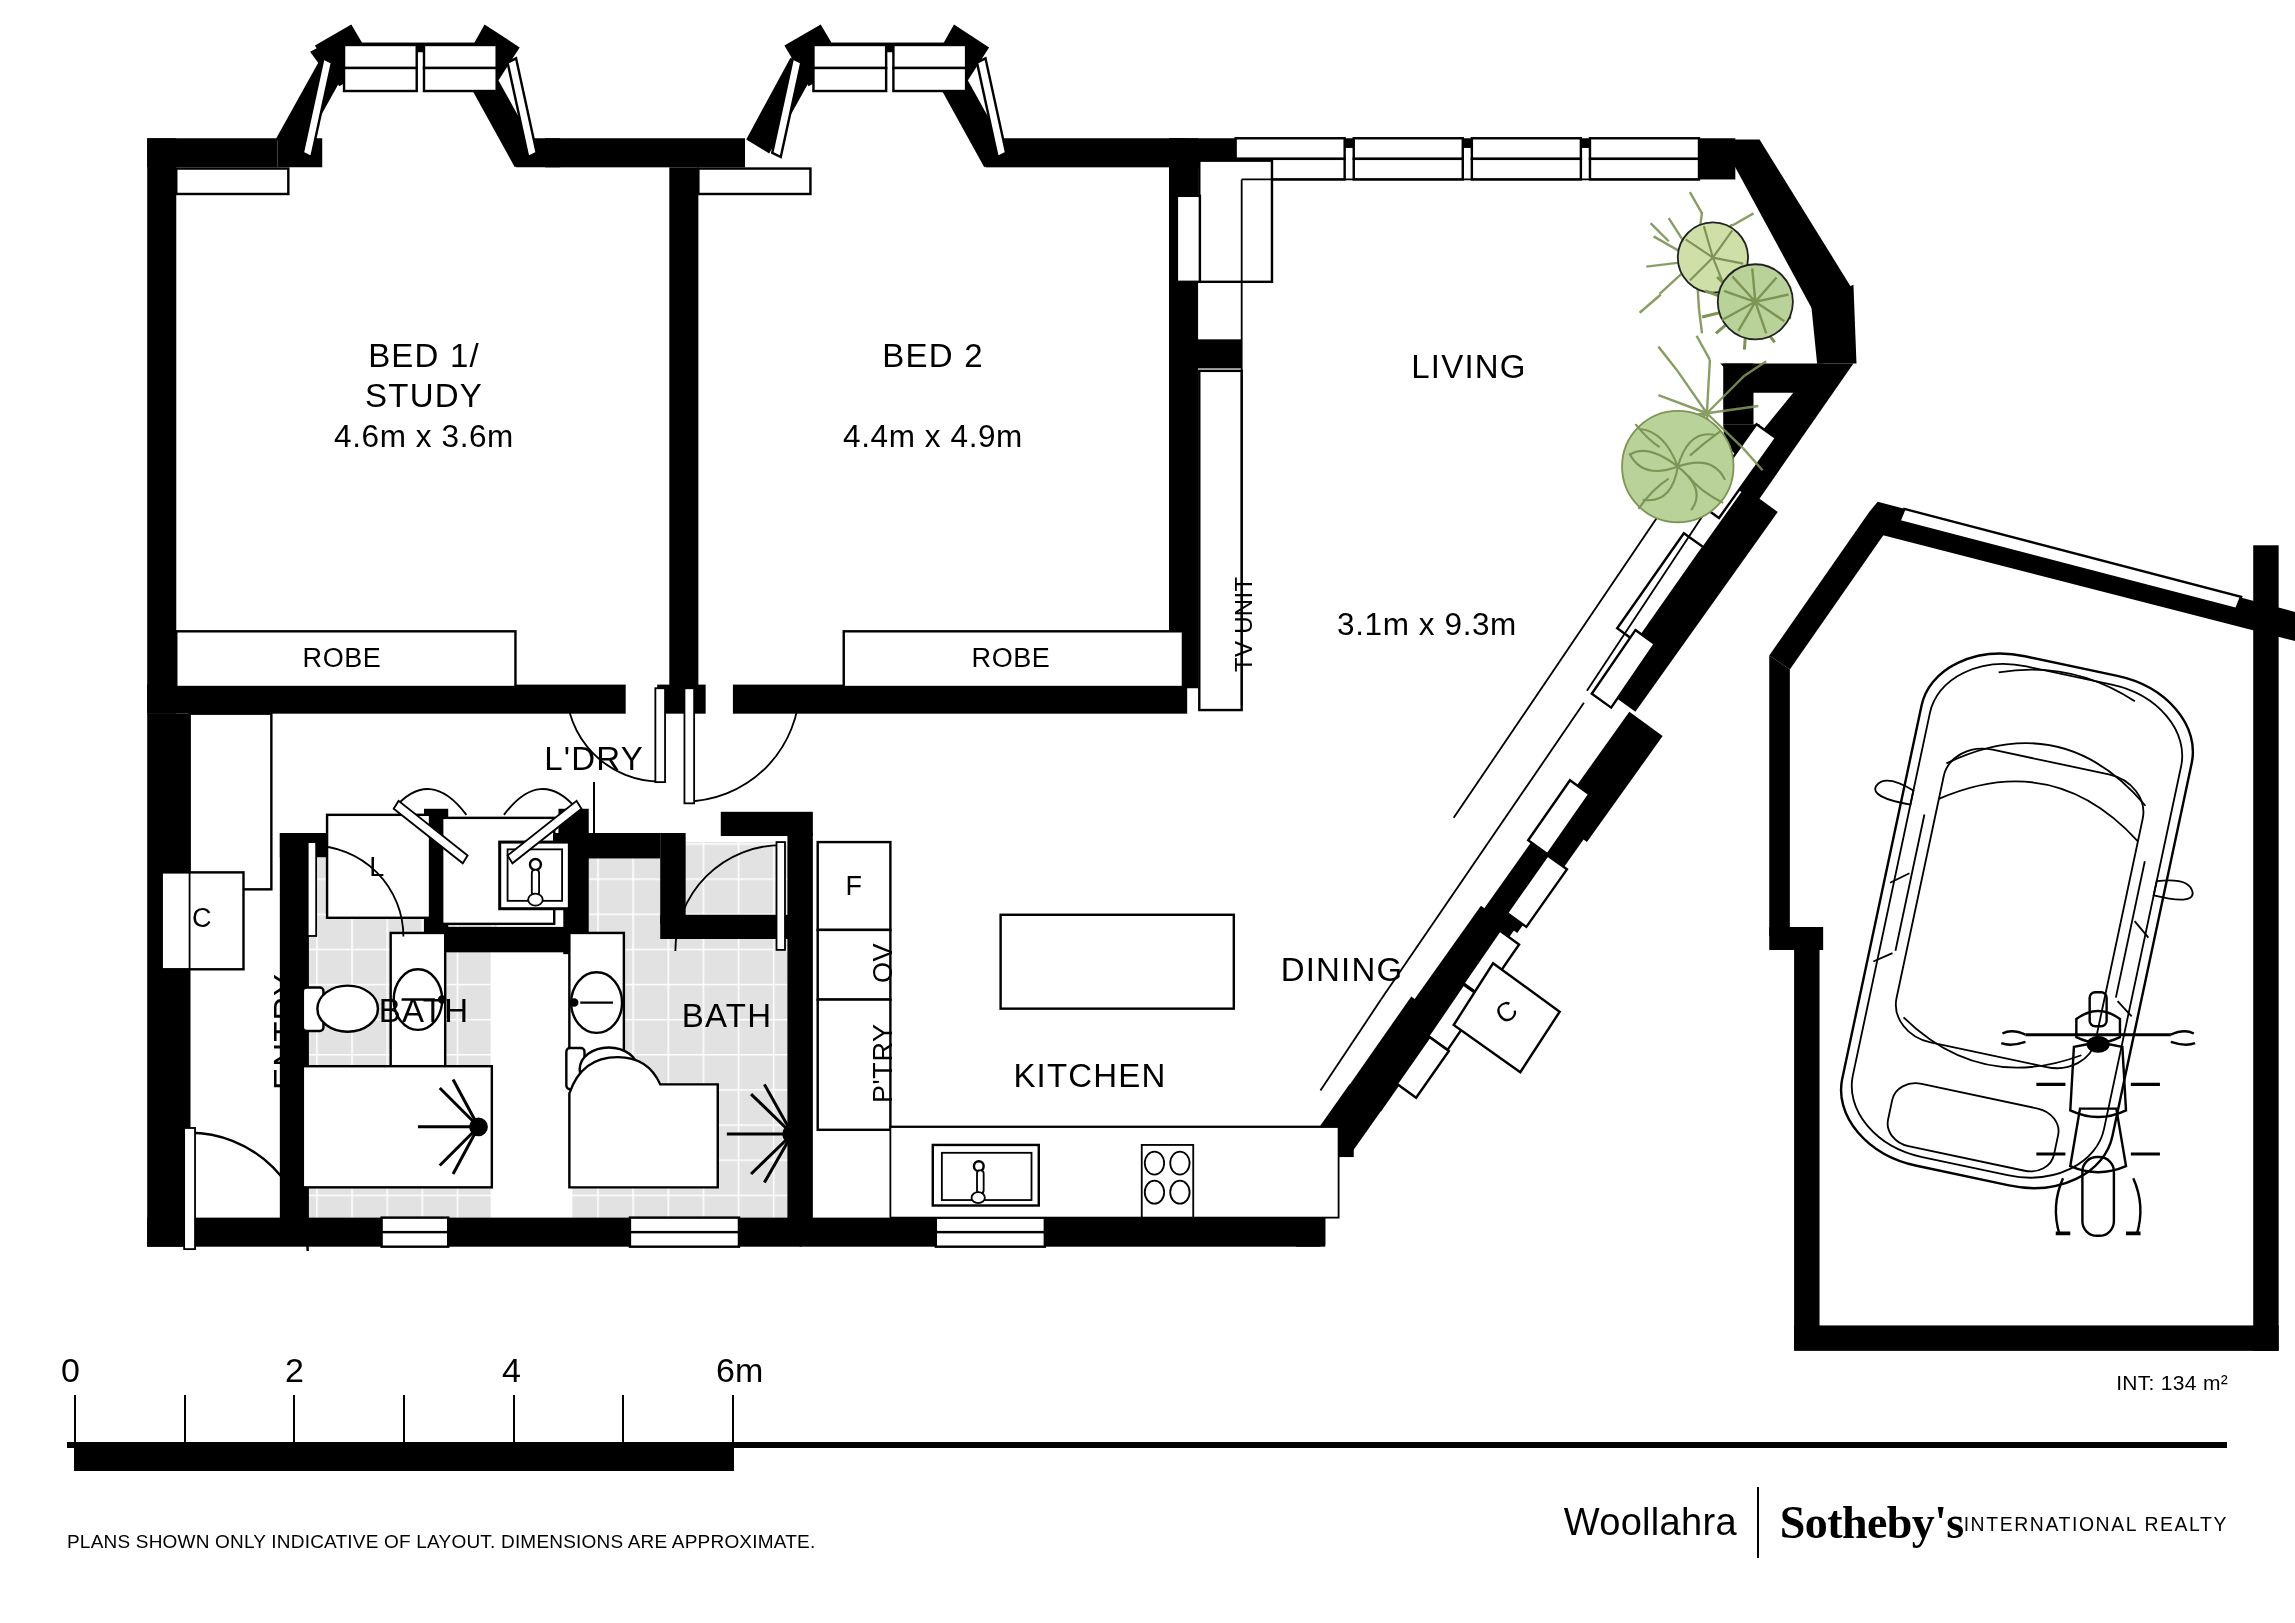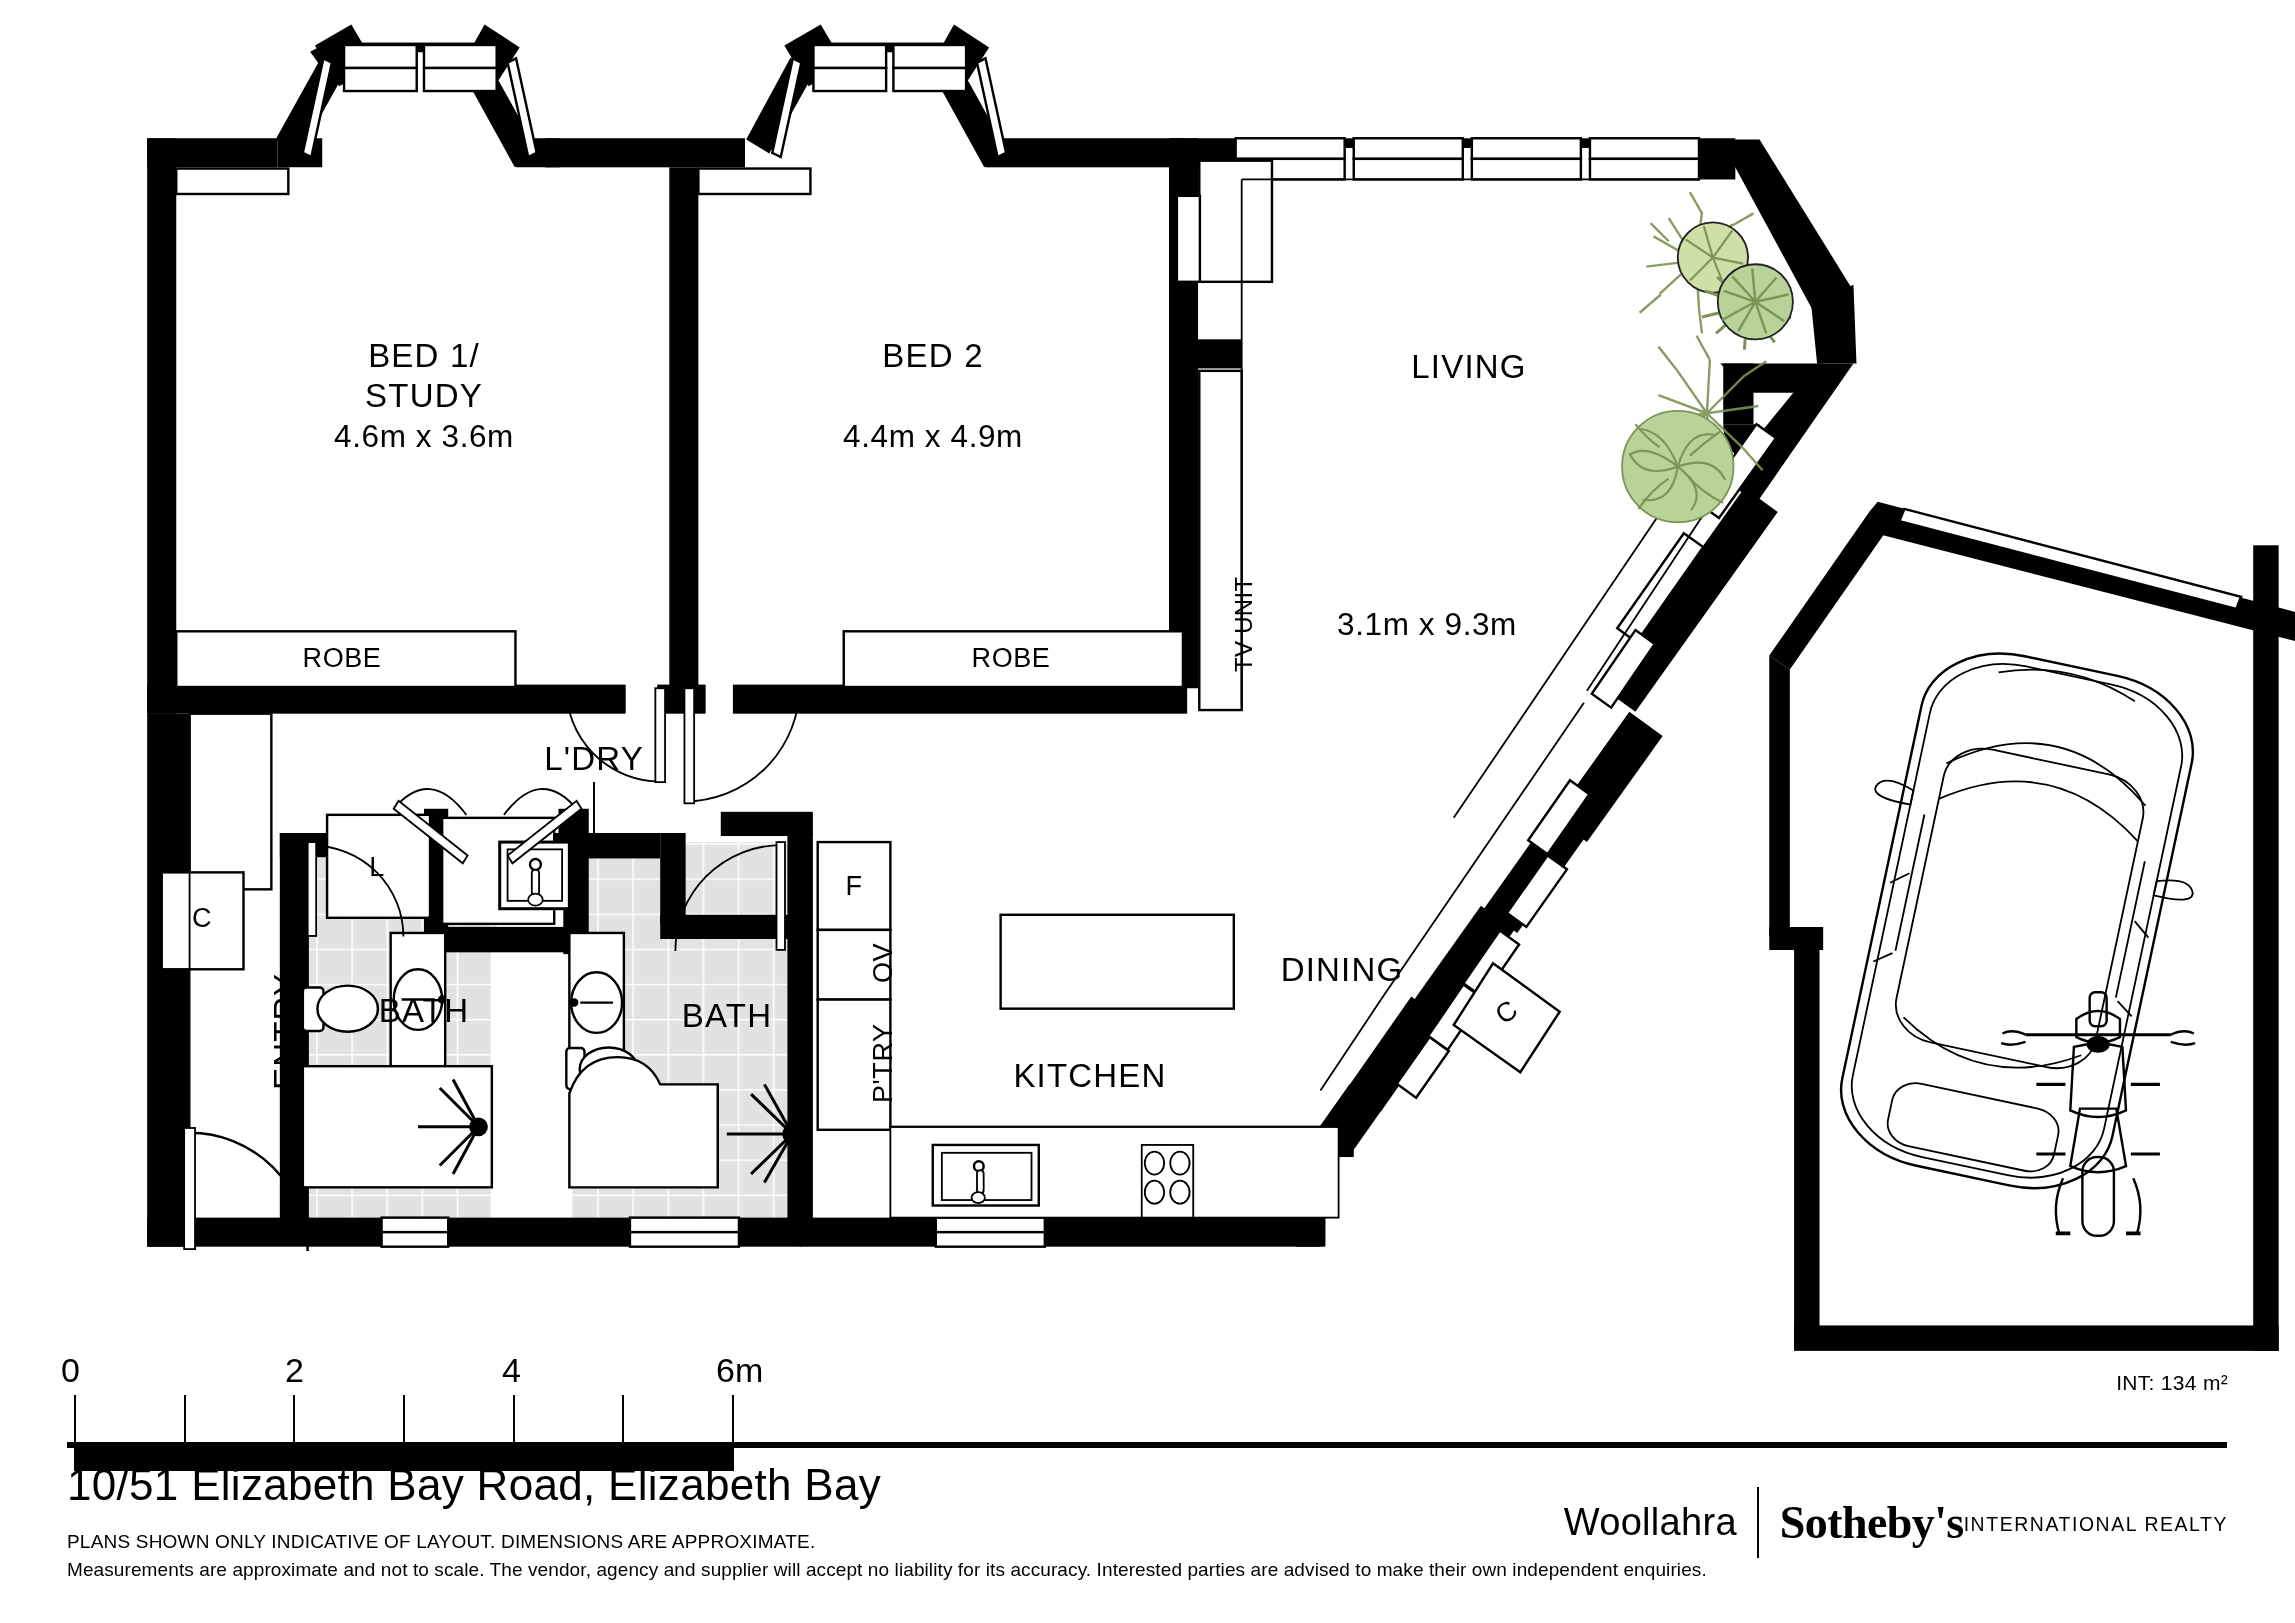--- a/index.html
+++ b/index.html
@@ -587,24 +587,22 @@
         <div class="tick" style="left:513px;  top:44px; height:50px;"></div>
         <div class="tick" style="left:622px; top:44px; height:50px;"></div>
         <div class="tick" style="left:732px; top:44px; height:50px;"></div>
       </div>
       <div id="scalebar-solid" style="left:74px; top:92px; width:660px; height:28px;"></div>
     </div>
   </div>
 
   <div id="hr-rule"></div>
 
-  <div id="address">10/51 Elizabeth Bay Road, Elizabeth Bay</div>
 
   <div id="disclaim1">PLANS SHOWN ONLY INDICATIVE OF LAYOUT. DIMENSIONS ARE APPROXIMATE.</div>
-  <div id="disclaim2">Measurements are approximate and not to scale. The vendor, agency and supplier will accept no liability for its accuracy. Interested parties are advised to make their own independent enquiries.</div>
 
   <div id="int-area">INT: 134 m²</div>
 
   <div id="brand">
     <div id="brand-left">Woollahra</div>
     <div id="brand-divider"></div>
     <div id="brand-right">
       <div id="brand-name">Sotheby's</div>
       <div id="brand-sub">INTERNATIONAL REALTY</div>
     </div>

